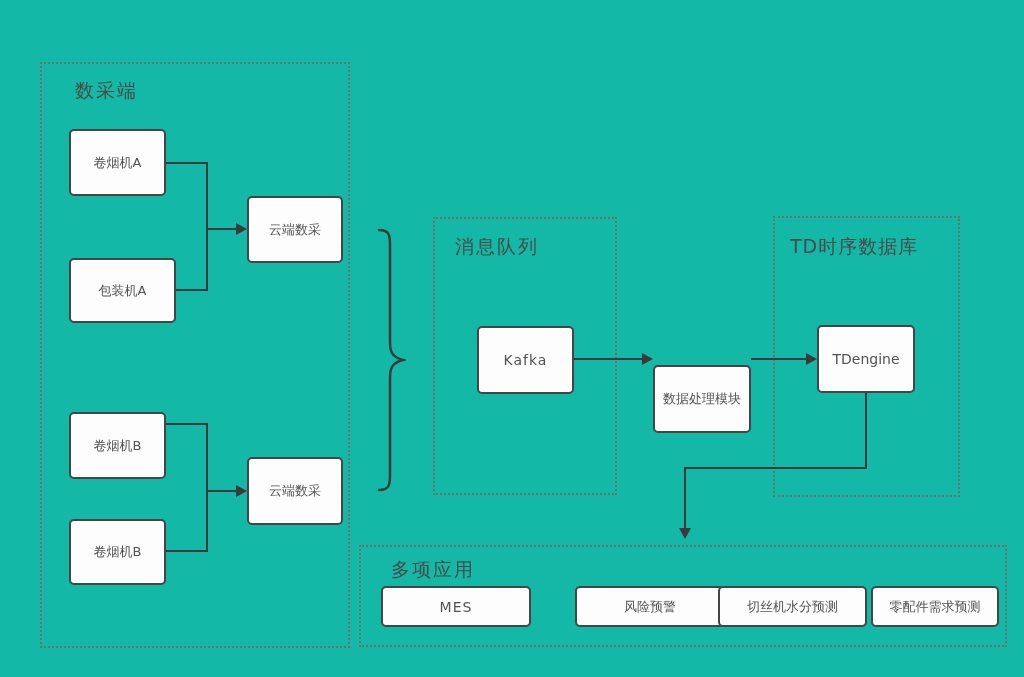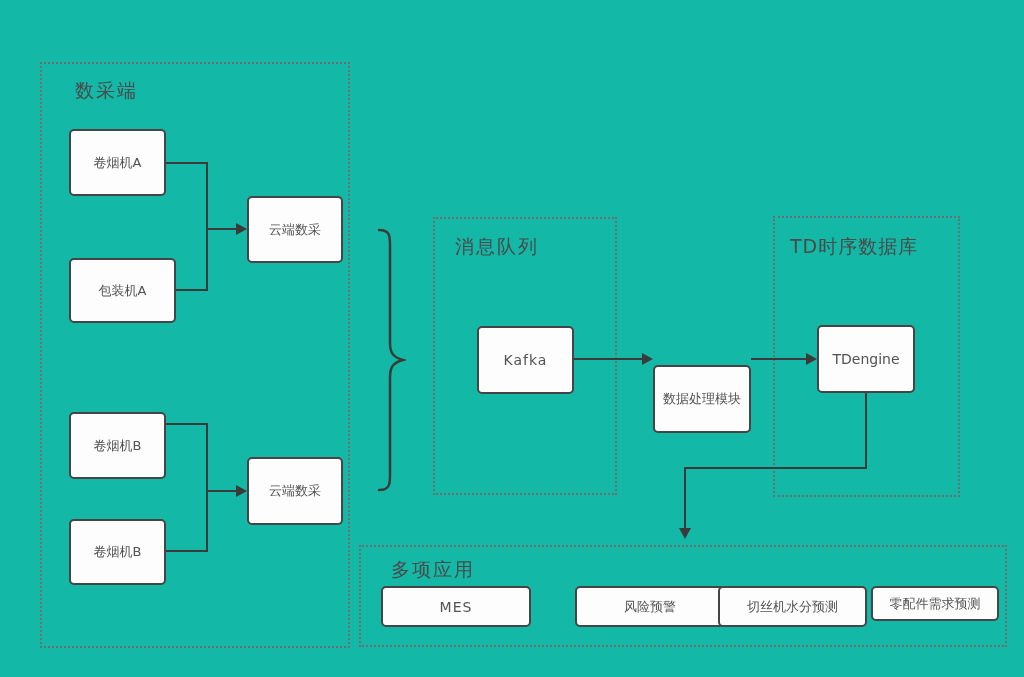--- a/index.html
+++ b/index.html
@@ -151,17 +151,17 @@
   </div>
 
   <div class="node" style="left:547px; top:586px; width:150px; height:41px;margin-left:28px;">
     <span>风险预警</span>
   </div>
 
   <div class="node" style="left:712px; top:586px; width:149px; height:41px;margin-left:6px;">
     <span>切丝机水分预测</span>
   </div>
 
-  <div class="node" style="left:871px; top:586px; width:128px; height:35px;">
+  <div class="node" style="left:871px; top:586px; width:128px; height:41px;">
     <span>零配件需求预测</span>
   </div>
 
 </div>
 
 </body></html>

